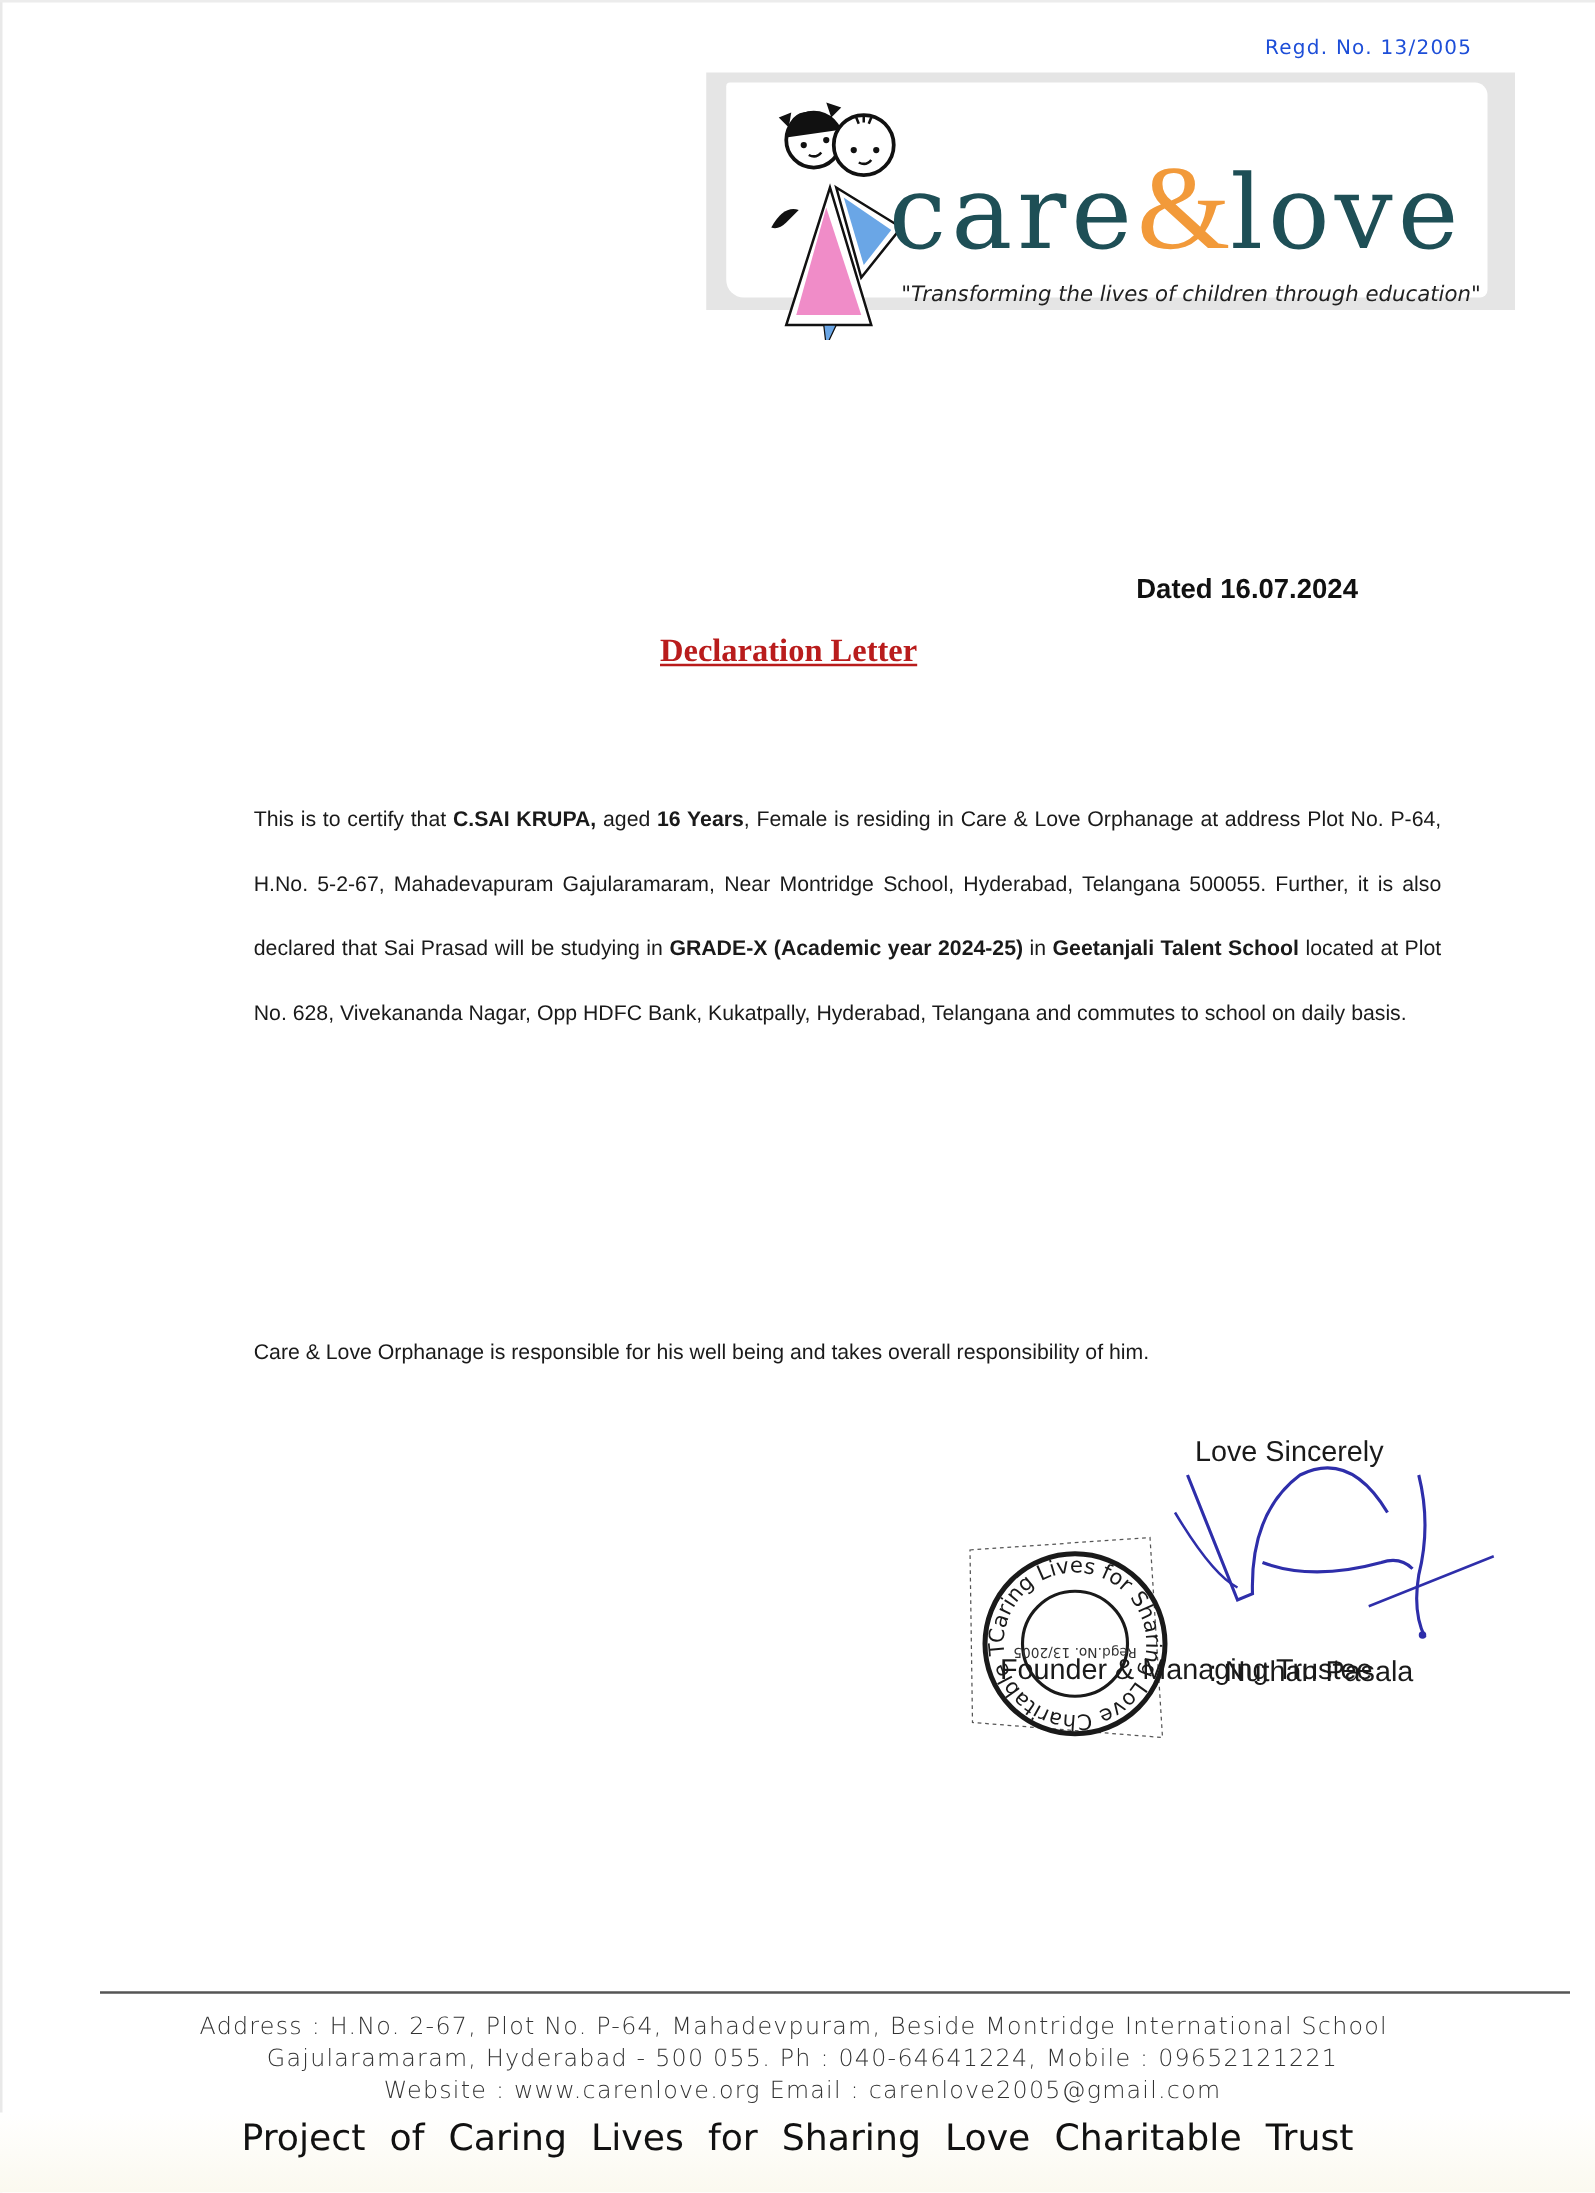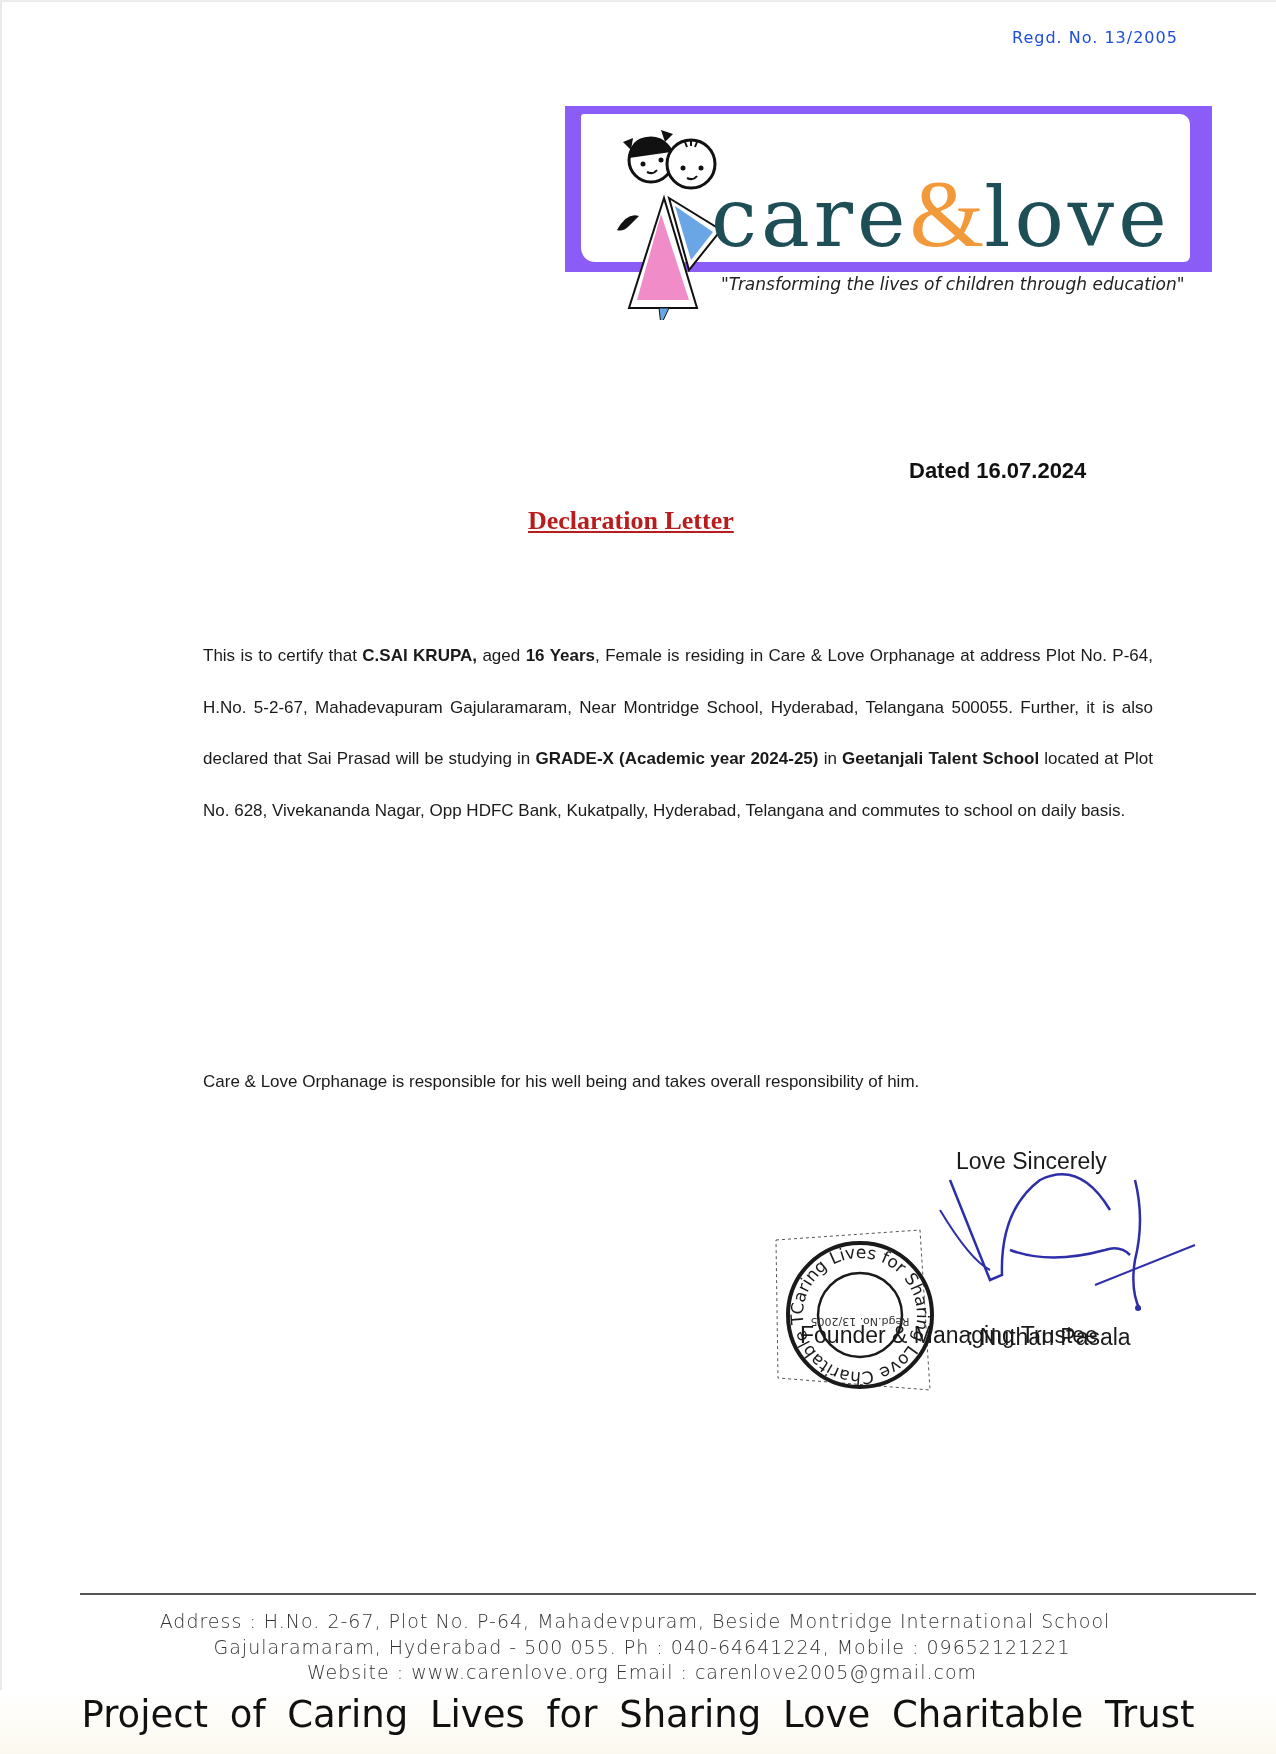--- a/index.html
+++ b/index.html
@@ -17,23 +17,22 @@
     .page-border-top {
       position: absolute; left: 0; top: 0; width: 1276px; height: 2px; background: #ececec;
     }
     .regd {
       position: absolute; left: 1012px; top: 28px;
       font-family: "DejaVu Sans", sans-serif;
       font-size: 16px; letter-spacing: 1px; color: #1d4ed8;
     }
     
     .logo {
-      position: absolute; left: 565px; top: 58px; width: 647px; height: 166px;
-      background: #8b5cf6;
-      margin-top: 48px;
+      position: absolute; left: 565px; top: 58px; width: 647px; height: 190px;
+      background: #e5e5e5;
     }
     .logo-inner {
       position: absolute; left: 16px; top: 8px; right: 22px; bottom: 10px;
       background: #ffffff;
       border-radius: 3px 10px 6px 14px;
     }
     .logo-kids { position: absolute; left: 28px; top: 6px; width: 140px; height: 200px; }
     .logo-word {
       position: absolute; left: 130px; top: 52px;
       font-family: "DejaVu Serif", serif;
@@ -79,21 +78,21 @@
       position: absolute; left: 0; width: 1276px; text-align: center;
       font-family: "DejaVu Sans", sans-serif; font-weight: 300;
       font-size: 19px; letter-spacing: 1px; color: #333; white-space: nowrap;
     }
     .f1 { top: 1610px; left: -3px; }
     .f2 { top: 1636px; left: 4px; }
     .f3 { top: 1661px; left: 4px; }
     .footer-trust {
       position: absolute; left: 0; width: 1276px; top: 1693px; text-align: center;
       font-family: "DejaVu Sans", sans-serif;
-      font-size: 37px; color: #111; word-spacing: 10px; white-space: nowrap;
+      font-size: 29px; color: #111; word-spacing: 10px; white-space: nowrap;
     }
     .footer-band {
       position: absolute; left: 0; top: 1690px; width: 1276px; height: 64px;
       background: linear-gradient(to bottom, #ffffff, #fbf9ef);
     }
   </style>
 </head>
 <body>
 
 <div class="page-border-left"></div>

